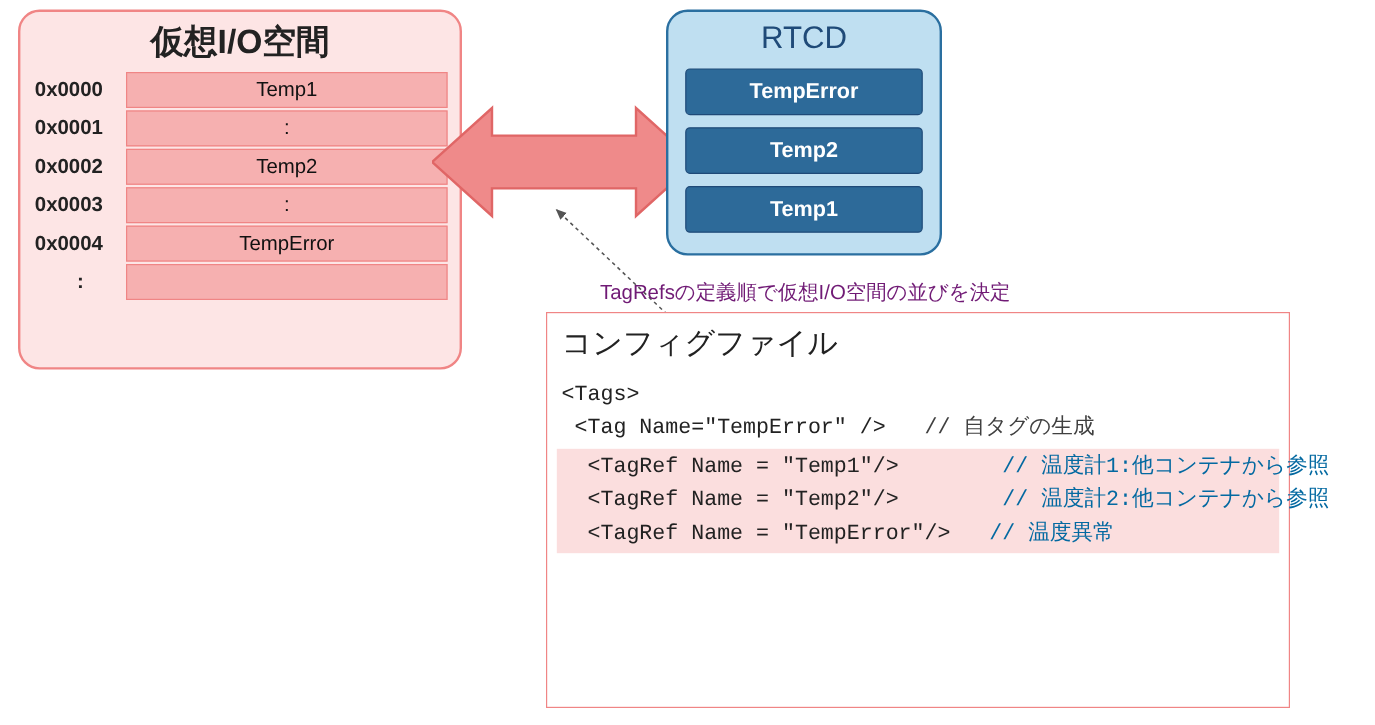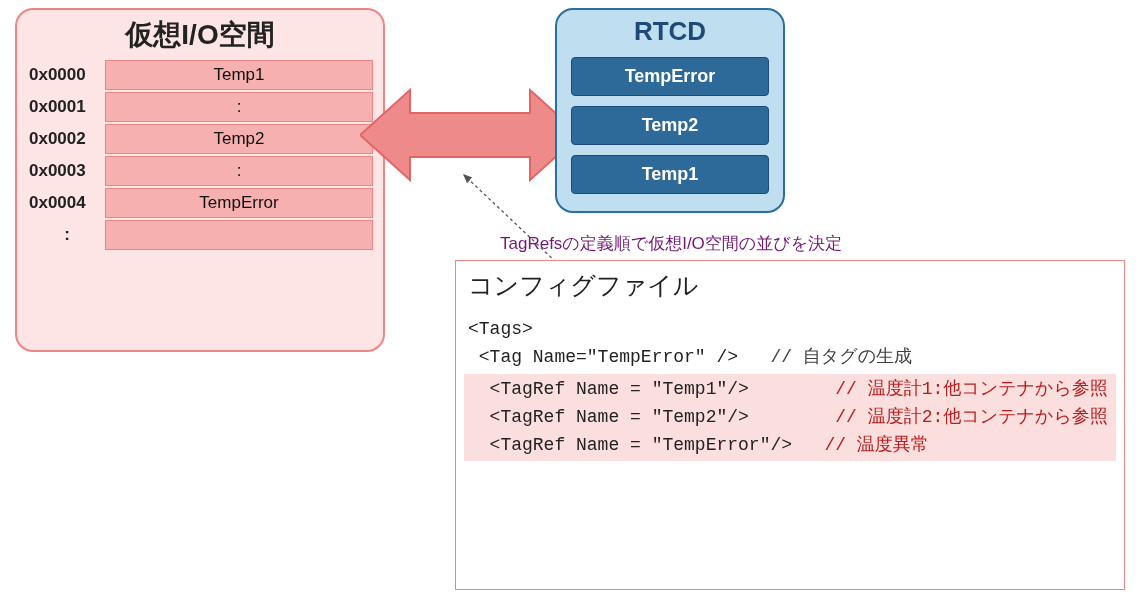--- a/index.html
+++ b/index.html
@@ -10,21 +10,21 @@
     position: relative;
     background: #fff;
   }
 
   
   .vio-box {
     position: absolute;
     left: 15px;
     top: 8px;
     width: 370px;
-    height: 344px;
+    height: 300px;
     background: #fde5e5;
     border: 2px solid #f08585;
     border-radius: 18px;
     padding: 6px 10px 10px 10px;
   }
   .vio-title {
     text-align: center;
     font-size: 28px;
     font-weight: bold;
     color: #222;
@@ -67,21 +67,21 @@
     width: 230px;
     height: 205px;
     background: #bfdff1;
     border: 2px solid #2a6fa0;
     border-radius: 18px;
     padding: 6px 14px 12px 14px;
   }
   .rtcd-title {
     text-align: center;
     font-size: 26px;
-    font-weight: bold;
+    font-weight: normal;
     color: #1f4a78;
     margin-bottom: 10px;
   }
   .rtcd-item {
     background: #2d6a99;
     border: 1px solid #1f4a78;
     color: #fff;
     font-weight: bold;
     font-size: 18px;
     text-align: center;
@@ -115,40 +115,40 @@
     top: 232px;
     font-size: 17px;
     color: #701a75;
   }
 
   
   .config-box {
     position: absolute;
     left: 455px;
     top: 260px;
-    width: 670px;
+    width: 620px;
     height: 330px;
     border: 1px solid #f08585;
     background: #fff;
     padding: 8px 12px 10px 12px;
   }
   .config-title {
     font-size: 25px;
     color: #222;
     margin-bottom: 14px;
   }
   .config-body {
     font-family: "Consolas", "Courier New", monospace;
     font-size: 18px;
     line-height: 1.55;
     color: #222;
   }
   .config-line { white-space: pre; }
   .comment-green { color: #404040; }
-  .comment-gray { color: #b91c1c; }
+  .comment-gray { color: #0369a1; }
   .highlight-block {
     background: #fbdede;
     padding: 2px 4px;
     margin: 2px -4px;
   }
 </style>
 </head>
 <body>
 
 <div class="vio-box">

